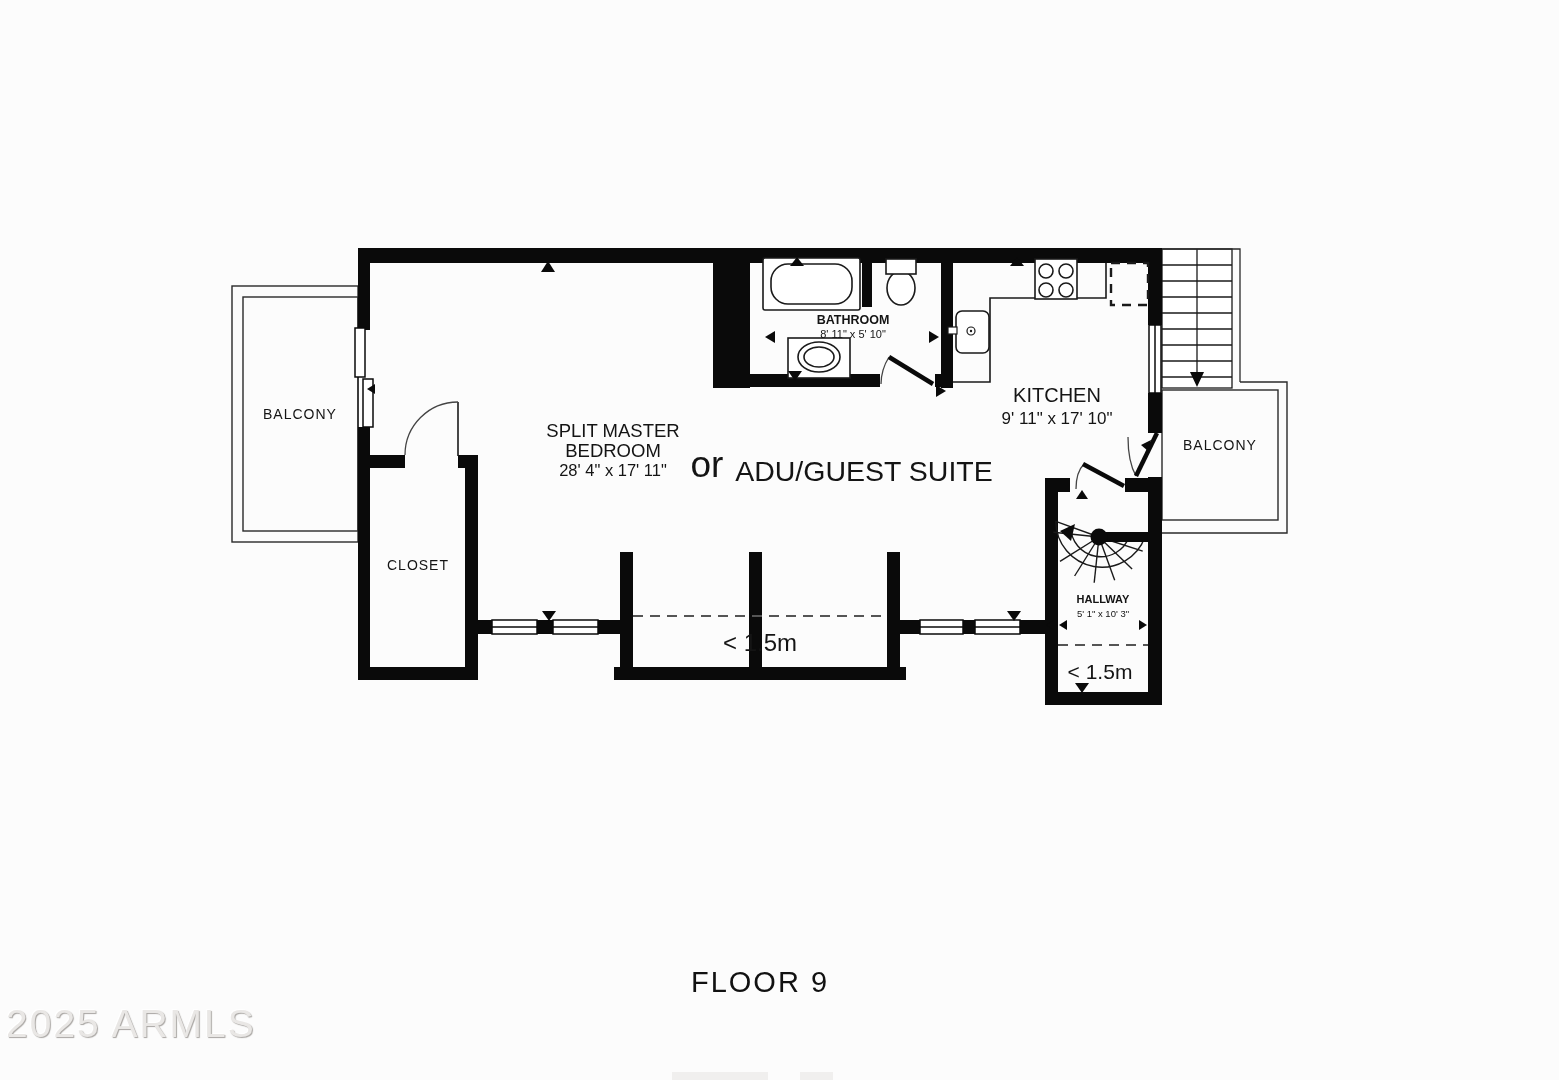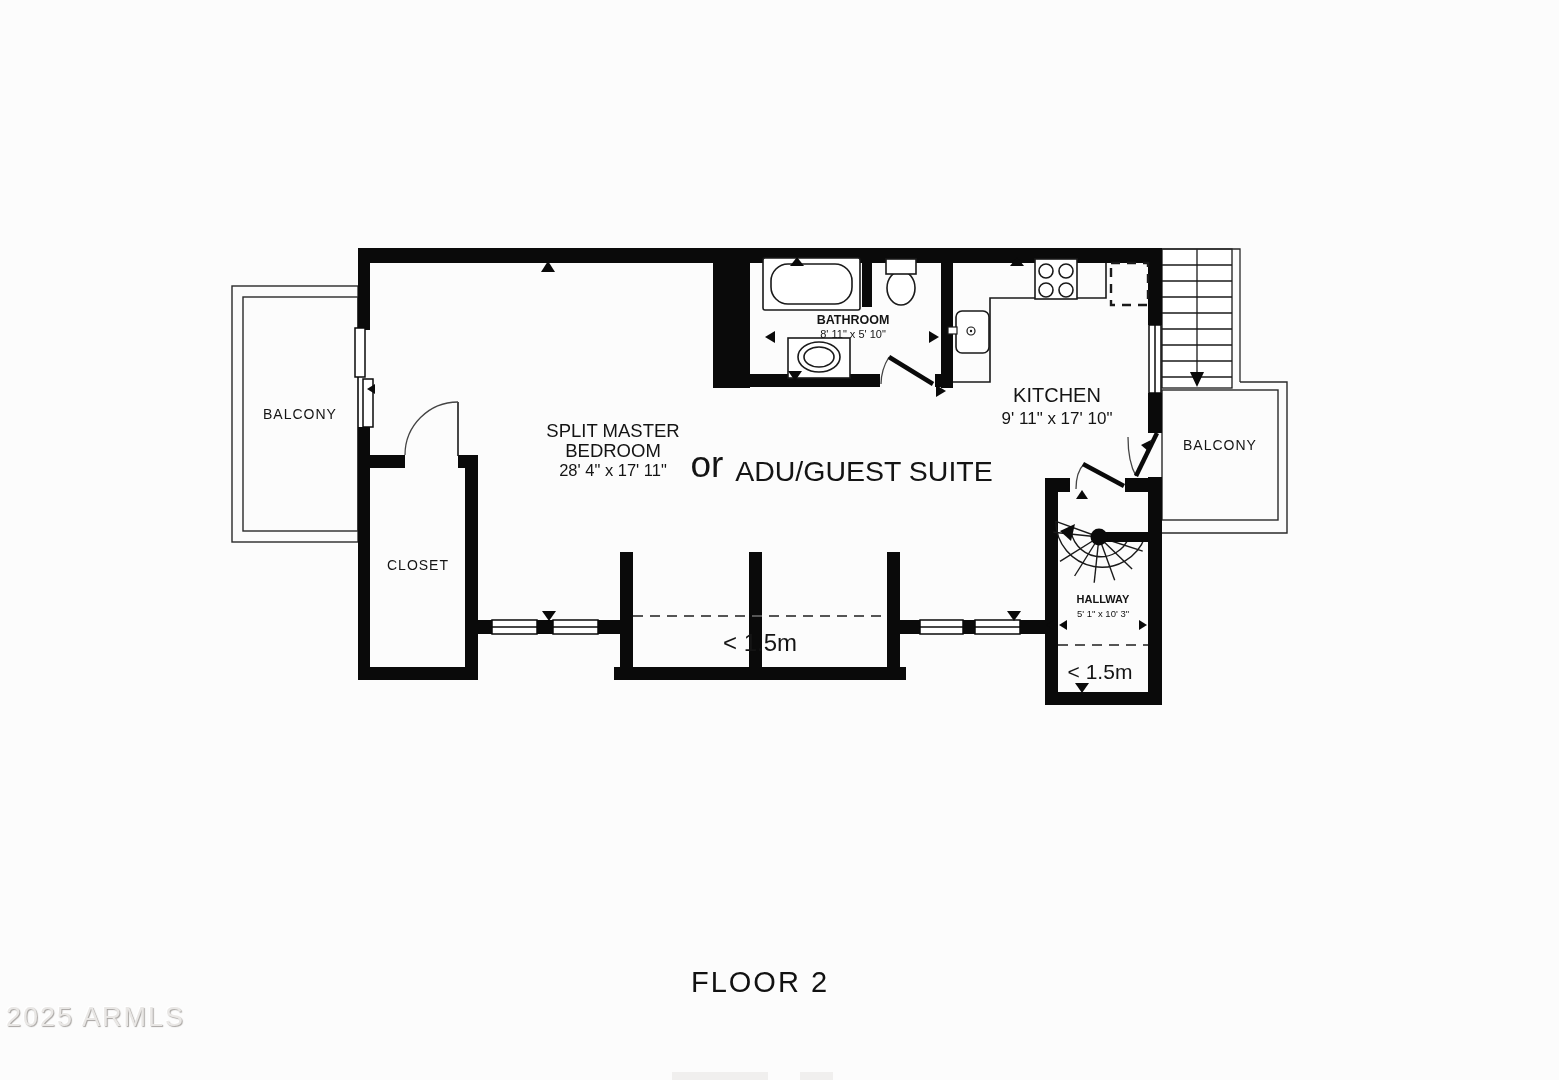--- a/index.html
+++ b/index.html
@@ -7,21 +7,21 @@
     width:1559px;height:1080px;position:relative;overflow:hidden;
     background:#fcfcfc;
     font-family:"Liberation Sans", sans-serif;
   }
   .plan-wrap{position:absolute;inset:0;}
   svg{position:absolute;left:0;top:0;}
   text{fill:#141414;}
   .lbl{letter-spacing:1px;}
   .watermark{
     position:absolute;left:6px;top:1002px;
-    font-size:27px;letter-spacing:2px;font-weight:400;
+    font-size:39px;letter-spacing:2px;font-weight:400;
     color:#e9e7e5;
     text-shadow:1px 1px 1px #a8a5a2,-1px -1px 1px #ffffff;
     user-select:none;
   }
   .floor-title{
     position:absolute;left:660px;top:966px;width:200px;text-align:center;
     font-size:29px;color:#111;letter-spacing:2px;
   }
   .edge-bar{position:absolute;background:#f0efee;height:8px;top:1072px;}
   .edge-bar.b1{left:672px;width:96px;}
@@ -234,16 +234,16 @@
 
     <text x="1103" y="603" font-size="11" font-weight="600">HALLWAY</text>
     <text x="1103" y="617" font-size="9.5">5' 1" x 10' 3"</text>
     <text x="1100" y="679" font-size="21">&lt; 1.5m</text>
 
     <text x="760" y="651" font-size="24">&lt; 1.5m</text>
   </g>
 </svg>
 </div>
 
-<div class="floor-title">FLOOR 2</div>
+<div class="floor-title">FLOOR 9</div>
 <div class="watermark">2025 ARMLS</div>
 <div class="edge-bar b1"></div>
 <div class="edge-bar b2"></div>
 
 </body></html>

